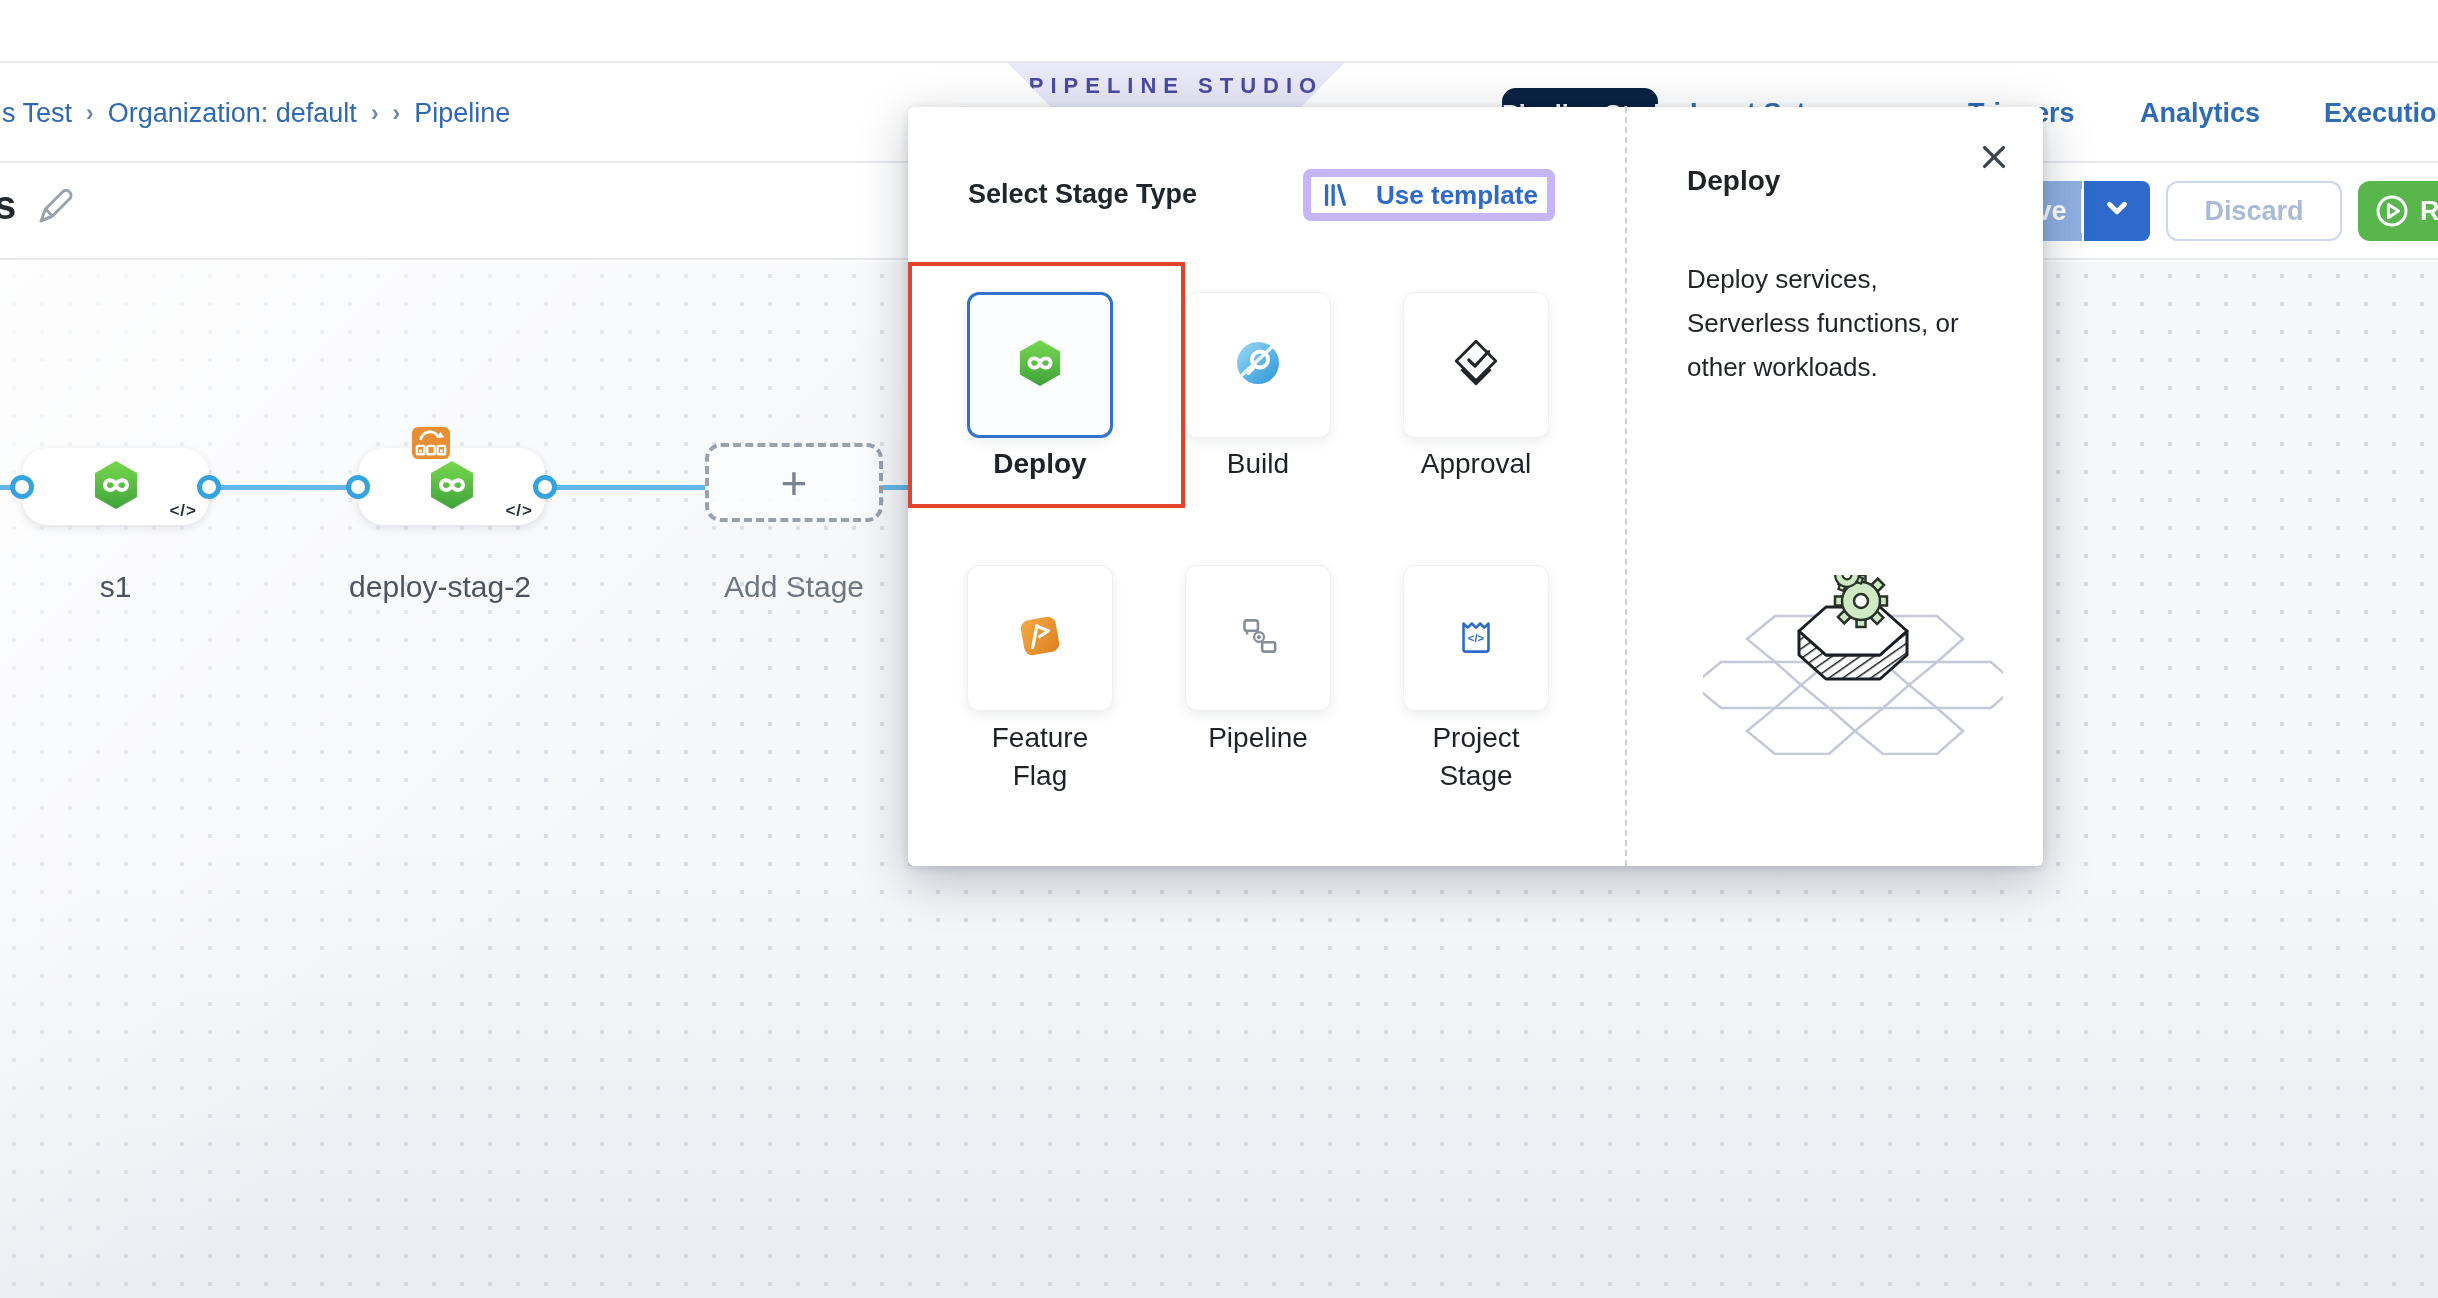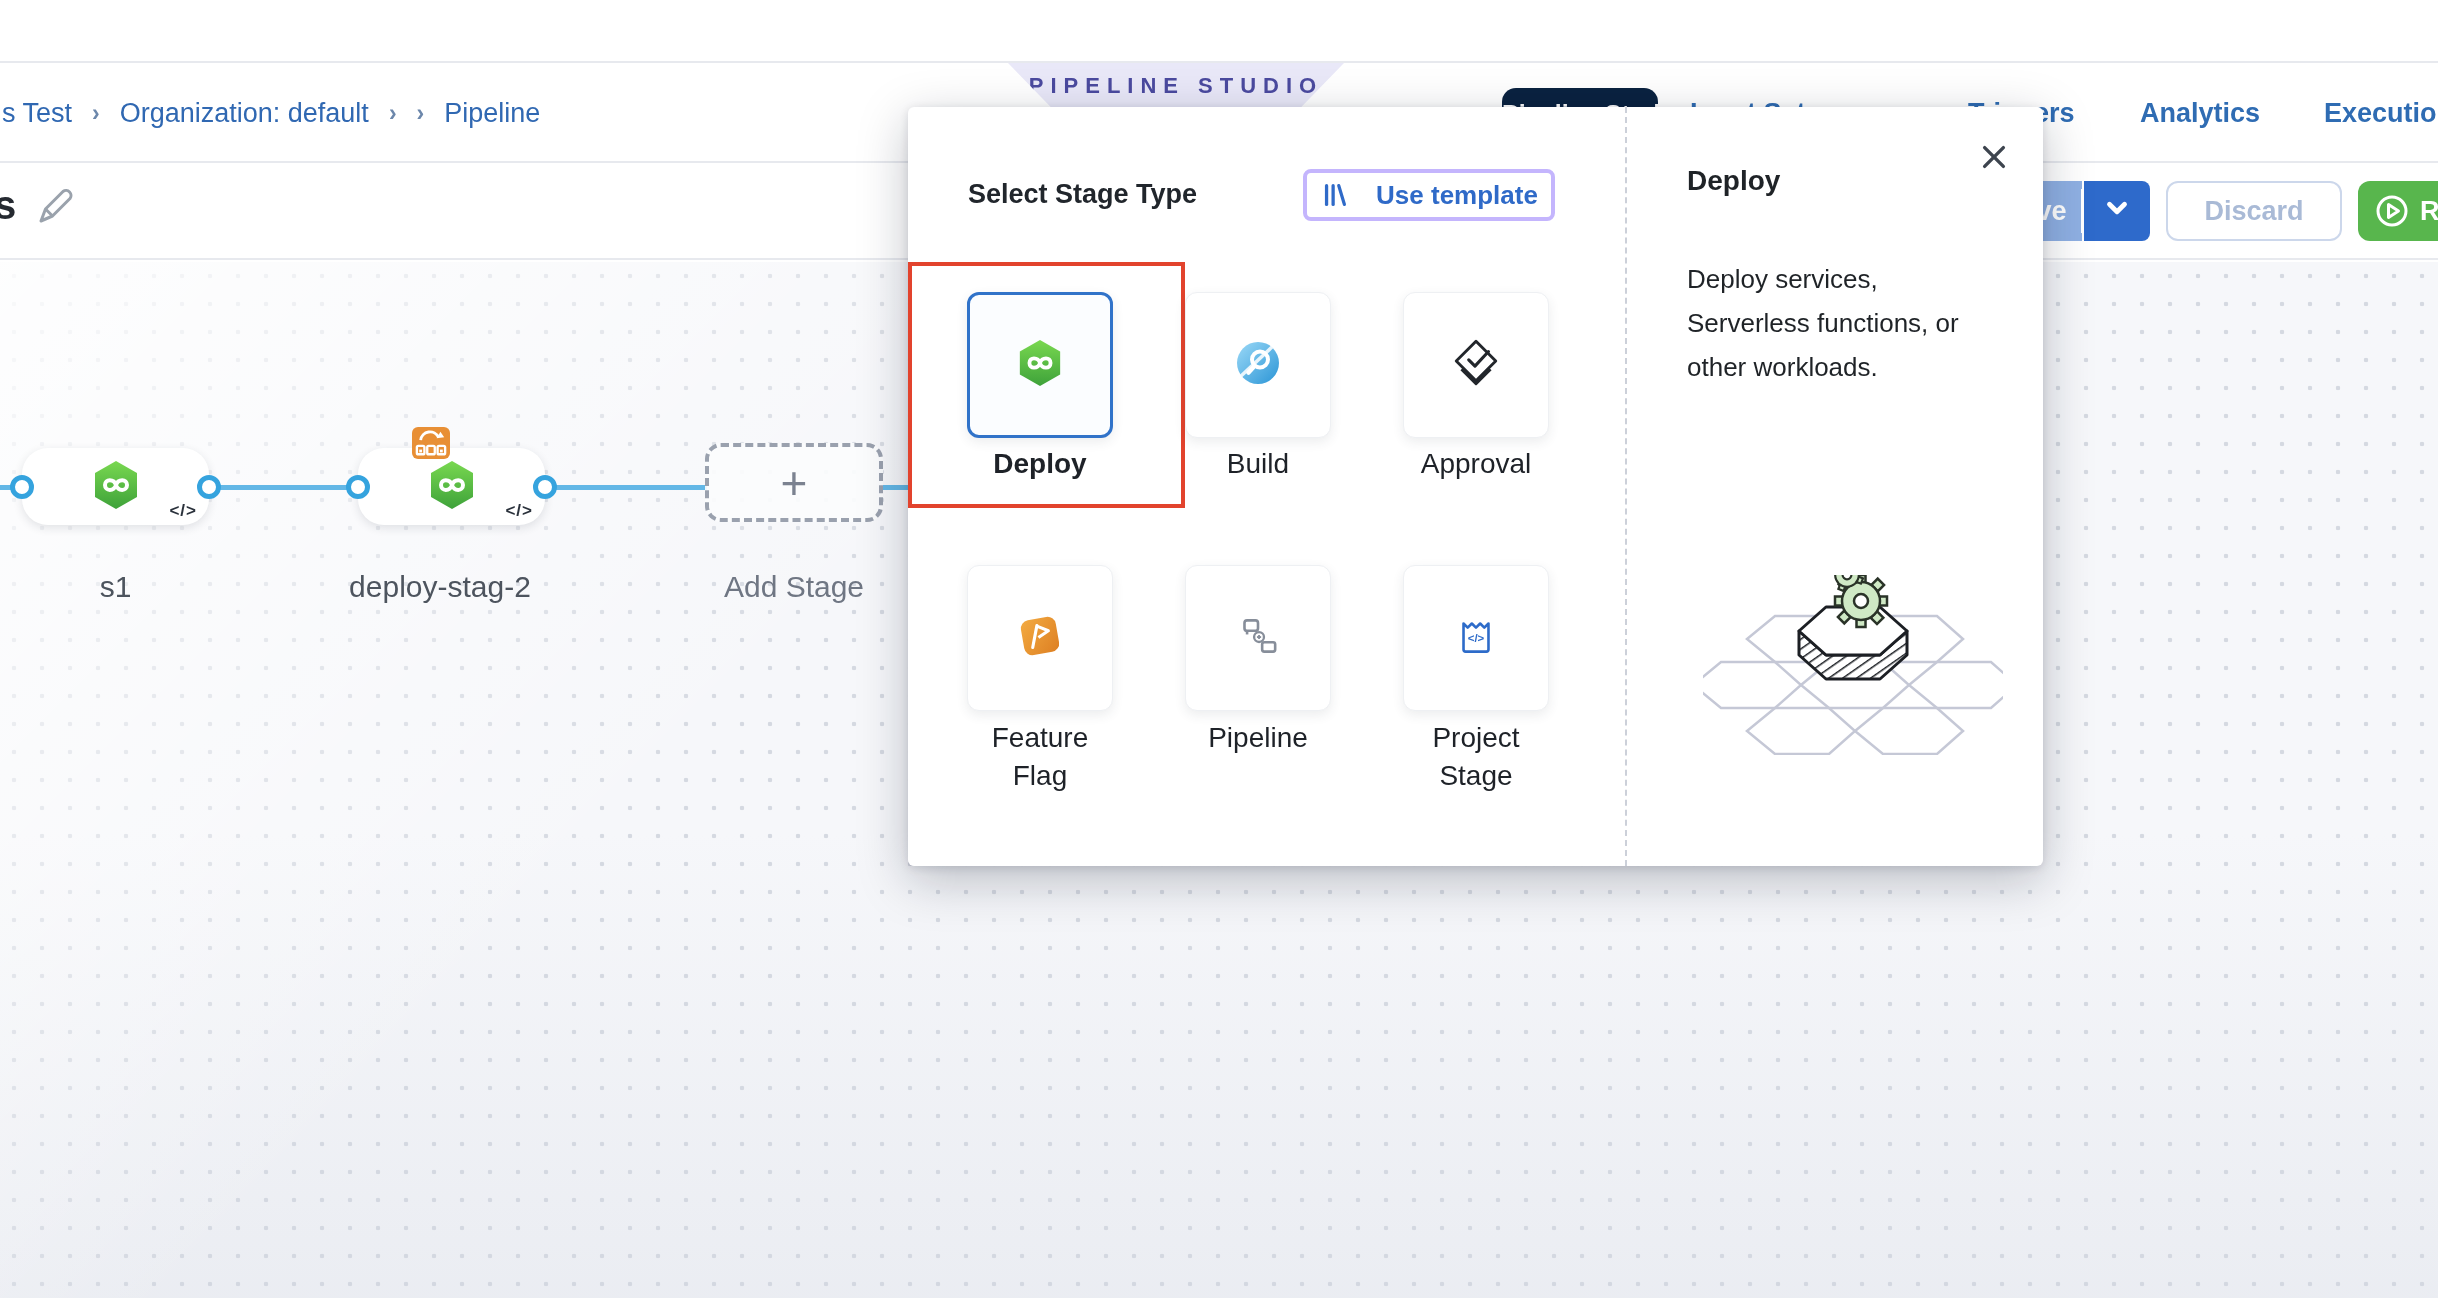--- a/index.html
+++ b/index.html
@@ -5,21 +5,21 @@
   * { margin:0; padding:0; box-sizing:border-box; }
   html,body { width:2438px; height:1298px; overflow:hidden; background:#fff;
               font-family:"Liberation Sans", sans-serif; }
   .abs { position:absolute; }
   
   #topstrip { left:0; top:0; width:2438px; height:63px; background:#fff;
               border-bottom:2px solid #e7e9ee; }
   #crumbrow { left:0; top:65px; width:2438px; height:98px; background:#fff;
               border-bottom:2px solid #e7e9ee; }
   .crumbs { position:absolute; left:2px; top:0; height:96px; display:flex; align-items:center;
-            gap:20px; font-size:27px; color:#3068b2; white-space:nowrap; }
+            gap:14px; font-size:27px; color:#3068b2; white-space:nowrap; }
   .crumb-sep { color:#6c87ab; font-size:23px; font-weight:700; }
   .navlink { position:absolute; top:33px; font-size:27px; font-weight:600; color:#2f6cb3;
              white-space:nowrap; }
   #studio-tab { left:1502px; top:23px; width:156px; height:76px; background:#0a2240;
                 border-radius:14px 14px 0 0; color:#fff; font-size:25px; font-weight:700;
                 text-align:center; padding-top:12px; white-space:nowrap; overflow:hidden; }
   #banner { left:1008px; top:63px; width:336px; height:45px; background:#e9e8f8;
             clip-path:polygon(0 0,100% 0,87% 100%,13% 100%);
             display:flex; align-items:center; justify-content:center;
             color:#4b4a9f; font-weight:700; font-size:22px; letter-spacing:7px; }
@@ -59,21 +59,21 @@
            display:flex; align-items:center; justify-content:center; }
   #add-stage-box { left:705px; top:181px; width:178px; height:79px; border-radius:16px;
                    border:4px dashed #9aa1ae; background:rgba(251,252,253,.92);
                    display:flex; align-items:center; justify-content:center;
                    color:#7b8290; font-size:46px; font-weight:300; cursor:pointer; }
   
   #modal { left:908px; top:107px; width:1135px; height:759px; background:#fff; border-radius:6px;
            box-shadow:0 14px 50px rgba(10,20,40,.25), 0 2px 10px rgba(10,20,40,.12); z-index:10; }
   #modal-divider { left:717px; top:0; width:0; height:759px; border-left:2px dashed #ccd0d9; }
   #modal-title { left:60px; top:72px; font-size:27px; font-weight:700; color:#21262c; }
-  #use-template-btn { left:395px; top:62px; width:252px; height:52px; border:4px solid #c4b5fd;
+  #use-template-btn { left:395px; top:62px; width:252px; height:52px; border:8px solid #c4b5fd;
                       border-radius:8px; display:flex; align-items:center; justify-content:center;
                       gap:26px; color:#2f6ac8; font-size:26px; font-weight:600; cursor:pointer;
                       background:#fff; }
   #selected-outline { left:0; top:155px; width:277px; height:246px; border:4px solid #e2432d; }
   .type-card { position:absolute; width:146px; height:146px; background:#fff; border-radius:12px;
                border:1px solid #eef0f3; box-shadow:0 4px 12px rgba(40,50,70,.09);
                display:flex; align-items:center; justify-content:center; cursor:pointer; }
   .type-card.sel { border:3px solid #3173c9; background:#fbfdff; }
   .type-label { position:absolute; width:218px; text-align:center; font-size:28px; color:#1e2228;
                 line-height:38px; }

